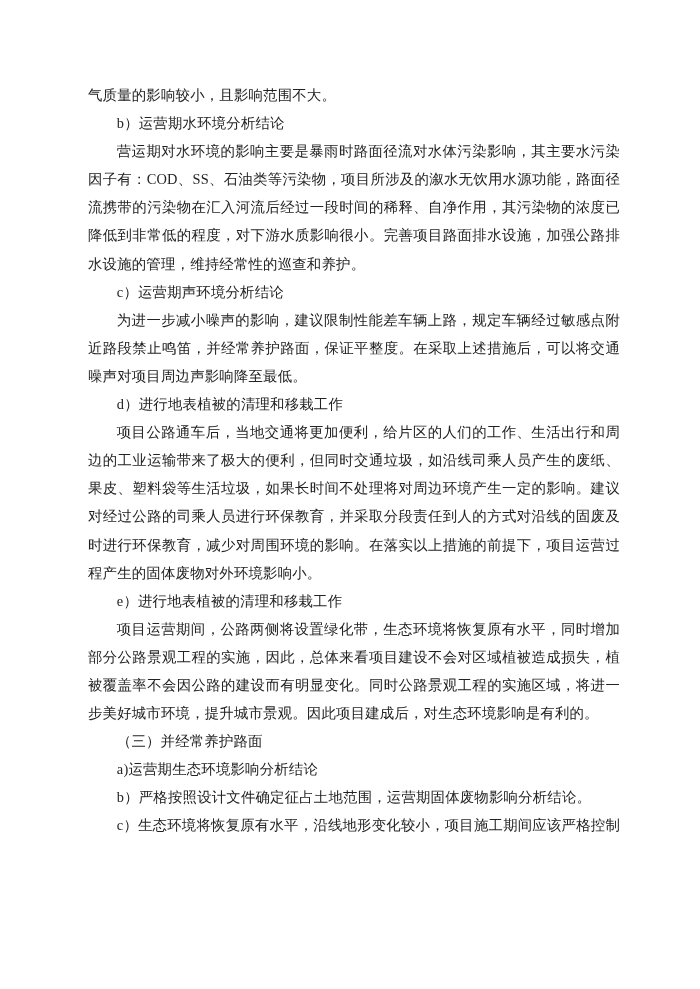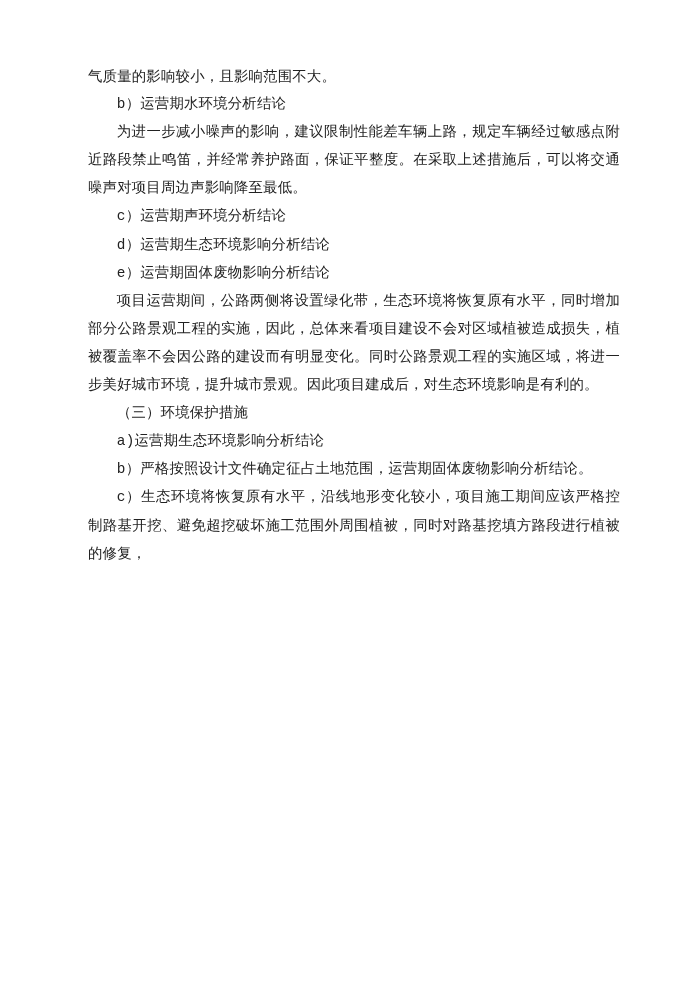--- a/index.html
+++ b/index.html
@@ -6,50 +6,51 @@
     margin: 0;
     padding: 0;
     background: #ffffff;
   }
   .page {
     position: relative;
     width: 700px;
     height: 833px;
     background: #ffffff;
     box-sizing: border-box;
-    padding: 62px 80px 0 88px;
+    padding: 81px 80px 0 88px;
     font-family: "Liberation Serif", "DejaVu Serif", serif;
     color: #222222;
     overflow: hidden;
   }
   .doc-body p {
     margin: 0;
     font-size: 14.4px;
     line-height: 28.1px;
     text-align: justify;
     letter-spacing: 0.2px;
   }
   .doc-body p.indent {
     text-indent: 2em;
-    font-family: Liberation Mono, monospace;
   }
   .doc-body p.no-indent {
     text-indent: 0;
   }
 </style>
 </head>
 <body>
 
 <div class="page">
   <div class="doc-body">
     <p class="no-indent">气质量的影响较小，且影响范围不大。</p>
     <p class="indent">b）运营期水环境分析结论</p>
+    <p class="indent">营运期对水环境的影响主要是暴雨时路面径流对水体污染影响，其主要水污染因子有：COD、SS、石油类等污染物，项目所涉及的溆水无饮用水源功能，路面径流携带的污染物在汇入河流后经过一段时间的稀释、自净作用，其污染物的浓度已降低到非常低的程度，对下游水质影响很小。完善项目路面排水设施，加强公路排水设施的管理，维持经常性的巡查和养护。</p>
+    <p class="indent">c）运营期声环境分析结论</p>
     <p class="indent">为进一步减小噪声的影响，建议限制性能差车辆上路，规定车辆经过敏感点附近路段禁止鸣笛，并经常养护路面，保证平整度。在采取上述措施后，可以将交通噪声对项目周边声影响降至最低。</p>
-    <p class="indent">c）运营期声环境分析结论</p>
-    <p class="indent">d）运营期生态环境影响分析结论</p>
-    <p class="indent">e）运营期固体废物影响分析结论</p>
+    <p class="indent">d）进行地表植被的清理和移栽工作</p>
+    <p class="indent">项目公路通车后，当地交通将更加便利，给片区的人们的工作、生活出行和周边的工业运输带来了极大的便利，但同时交通垃圾，如沿线司乘人员产生的废纸、果皮、塑料袋等生活垃圾，如果长时间不处理将对周边环境产生一定的影响。建议对经过公路的司乘人员进行环保教育，并采取分段责任到人的方式对沿线的固废及时进行环保教育，减少对周围环境的影响。在落实以上措施的前提下，项目运营过程产生的固体废物对外环境影响小。</p>
+    <p class="indent">e）进行地表植被的清理和移栽工作</p>
     <p class="indent">项目运营期间，公路两侧将设置绿化带，生态环境将恢复原有水平，同时增加部分公路景观工程的实施，因此，总体来看项目建设不会对区域植被造成损失，植被覆盖率不会因公路的建设而有明显变化。同时公路景观工程的实施区域，将进一步美好城市环境，提升城市景观。因此项目建成后，对生态环境影响是有利的。</p>
-    <p class="indent">（三）环境保护措施</p>
+    <p class="indent">（三）并经常养护路面</p>
     <p class="indent">a)运营期生态环境影响分析结论</p>
     <p class="indent">b）严格按照设计文件确定征占土地范围，运营期固体废物影响分析结论。</p>
     <p class="indent">c）生态环境将恢复原有水平，沿线地形变化较小，项目施工期间应该严格控制路基开挖、避免超挖破坏施工范围外周围植被，同时对路基挖填方路段进行植被的修复，</p>
   </div>
 </div>
 
 </body></html>

